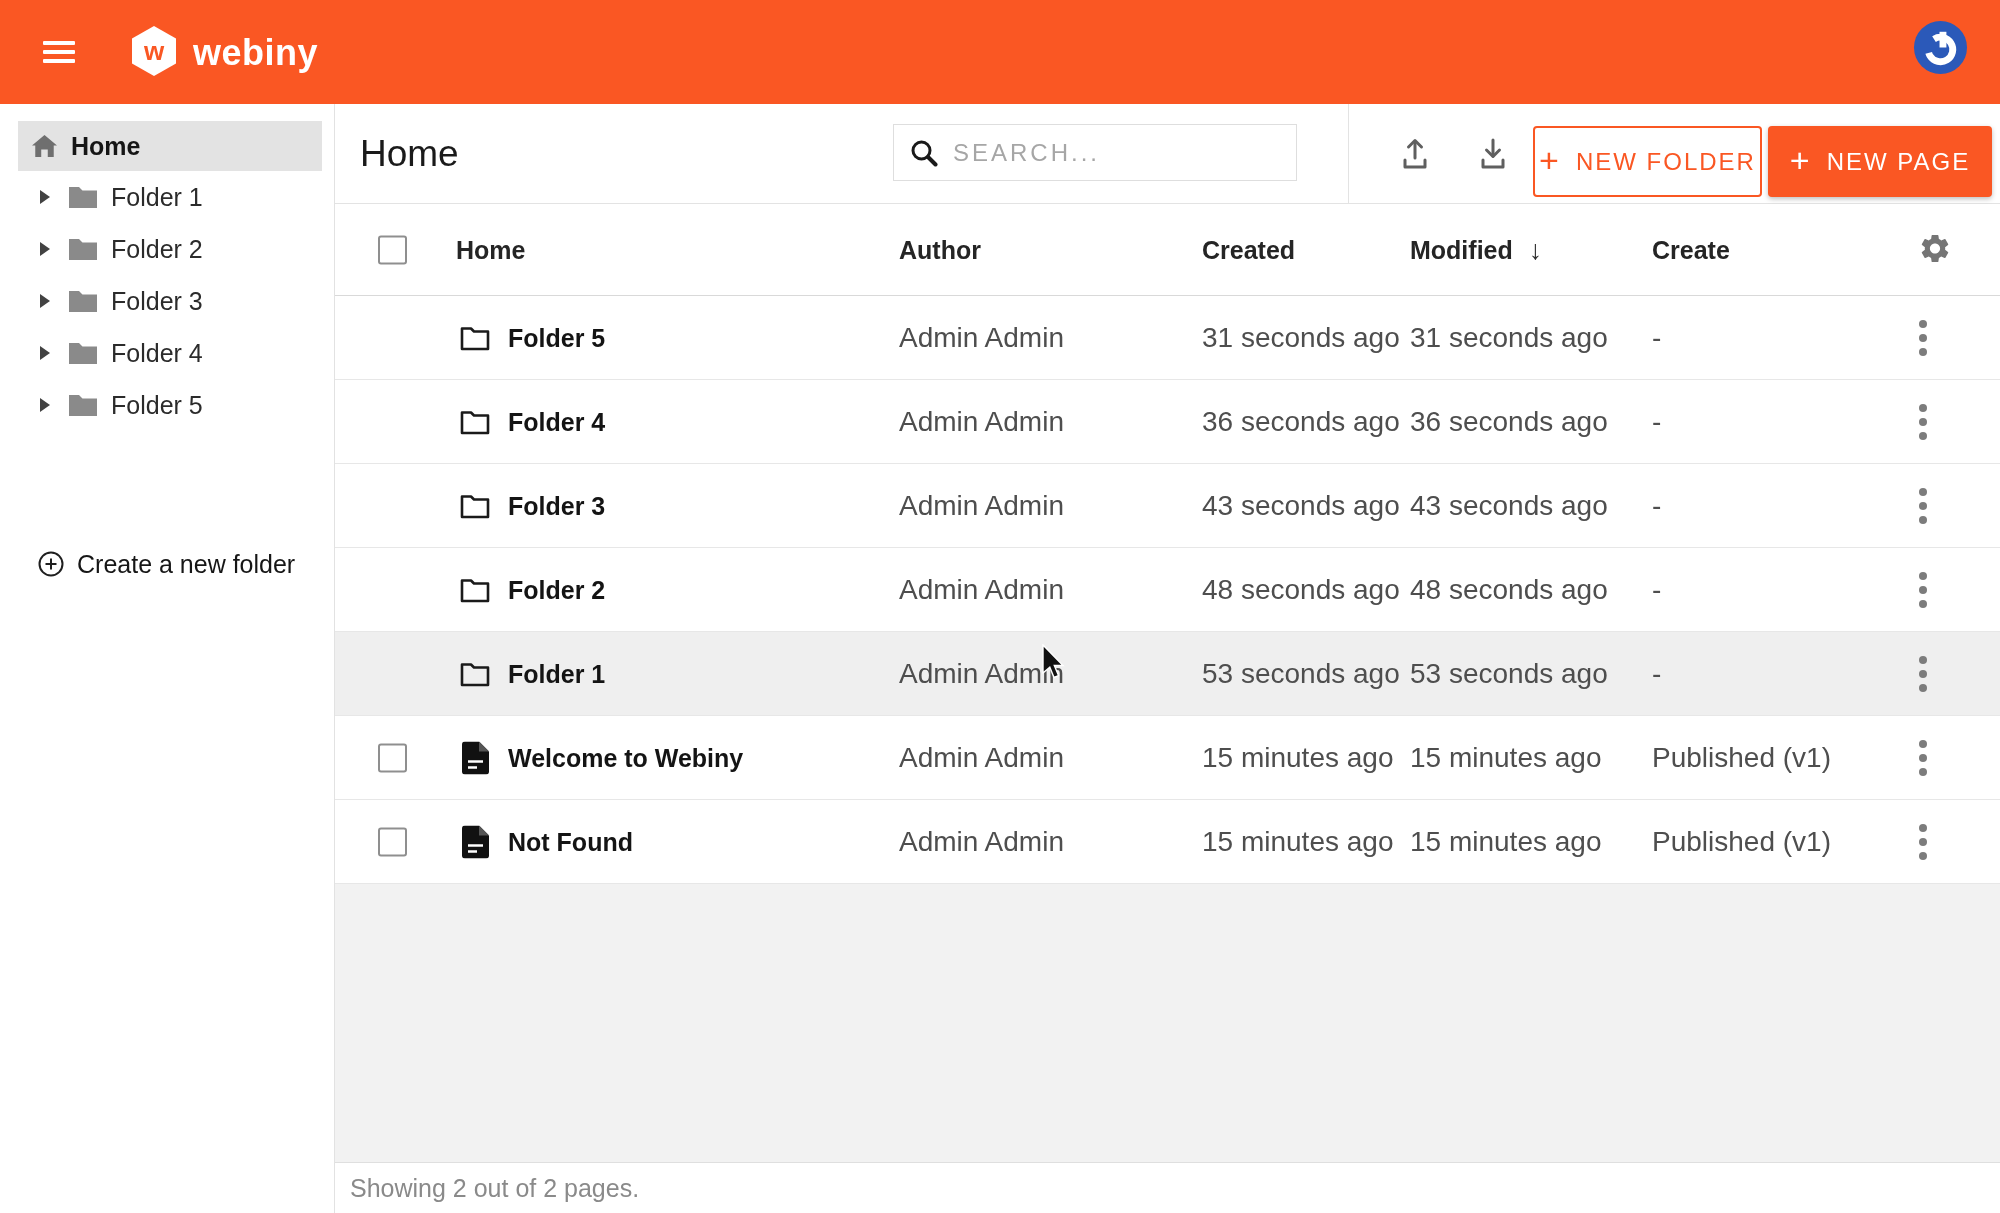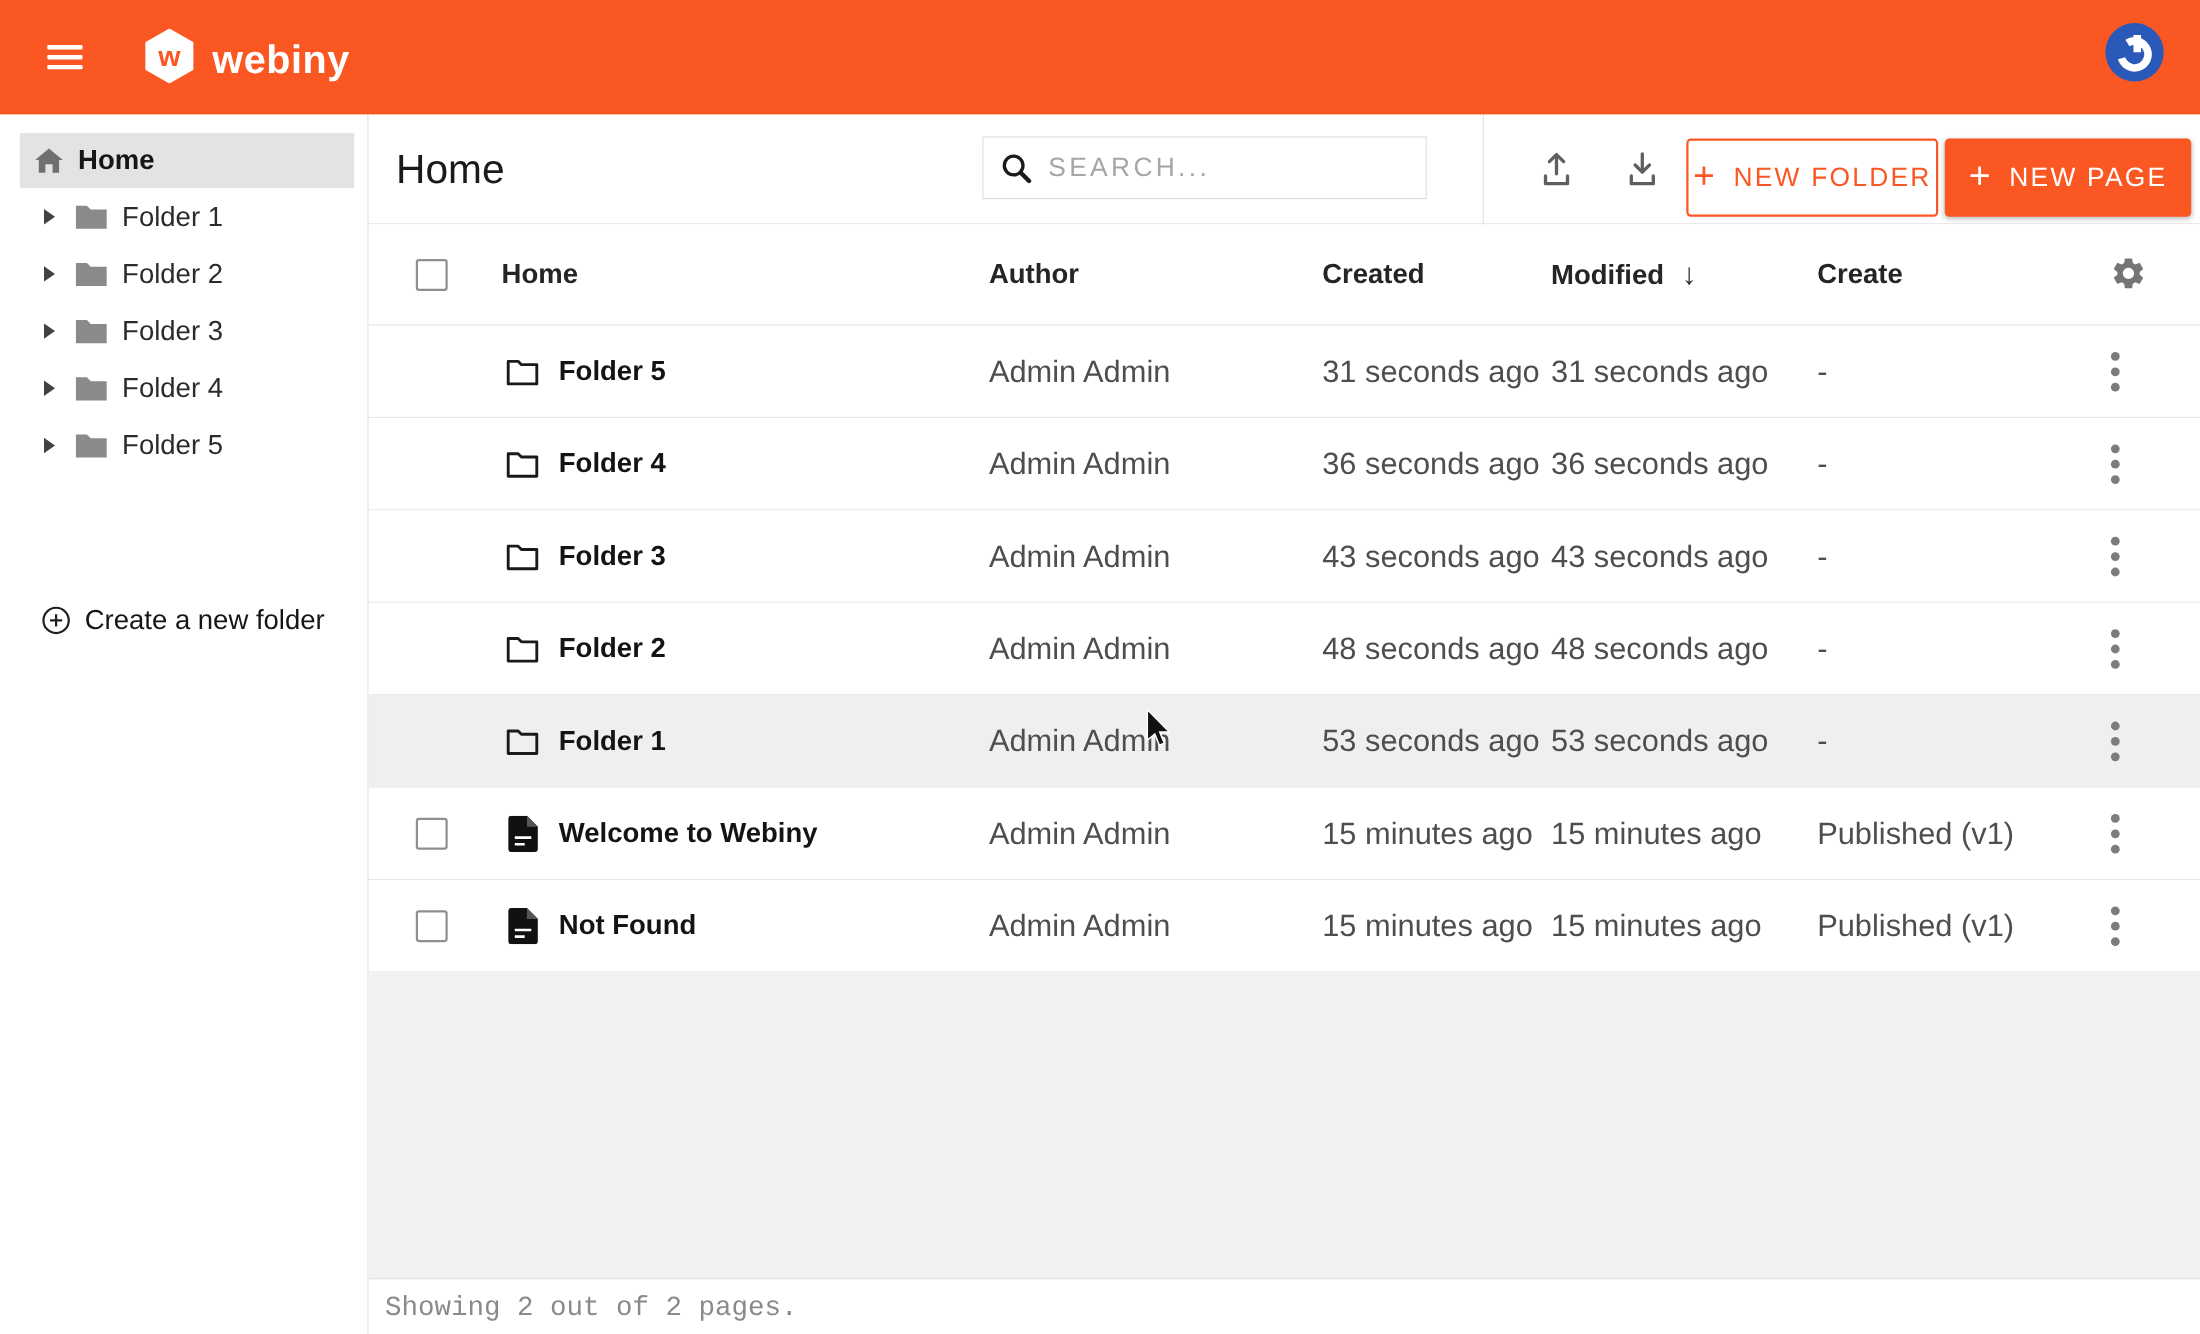--- a/index.html
+++ b/index.html
@@ -64,21 +64,21 @@
   .x-name { left:173px; }
   .x-name-h { left:121px; }
   .x-author { left:564px; }
   .x-created { left:867px; }
   .x-modified { left:1075px; }
   .x-status { left:1317px; }
   .x-actions { left:1576px; }
 
   .filler { position:absolute; left:0; top:780px; width:1665px; height:278px; background:#F2F2F2; }
   .footer { position:absolute; left:0; top:1058px; width:1665px; height:51px; background:#fff; border-top:1px solid #DFDFDF; display:flex; align-items:center; padding-left:15px; }
-  .footer .txt { font-size:25px; color:#8A8A8A;font-family:Liberation Mono, monospace; }
+  .footer .txt { font-size:25px; color:#8A8A8A; }
 
   .cursor { position:absolute; left:1041px; top:644px; z-index:50; pointer-events:none; }
 </style>
 </head>
 <body>
 
 <div id="app">
 
   <header class="topbar">
     <button class="hamburger">

